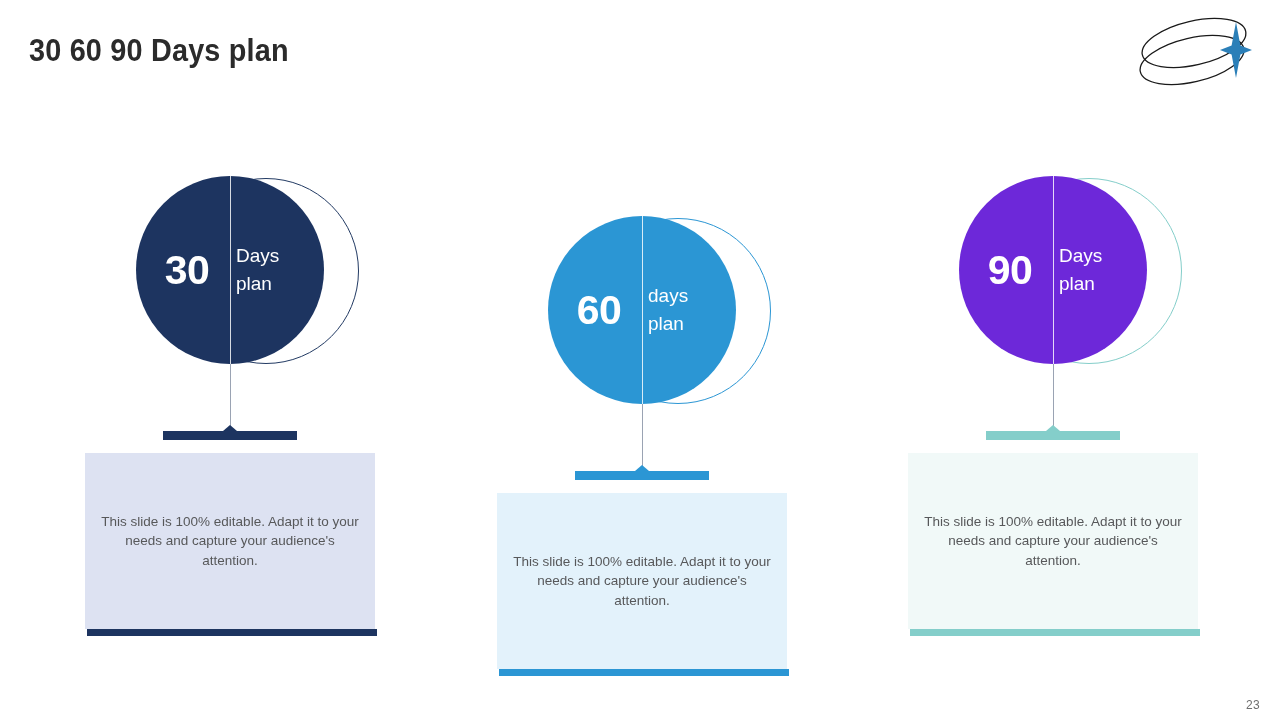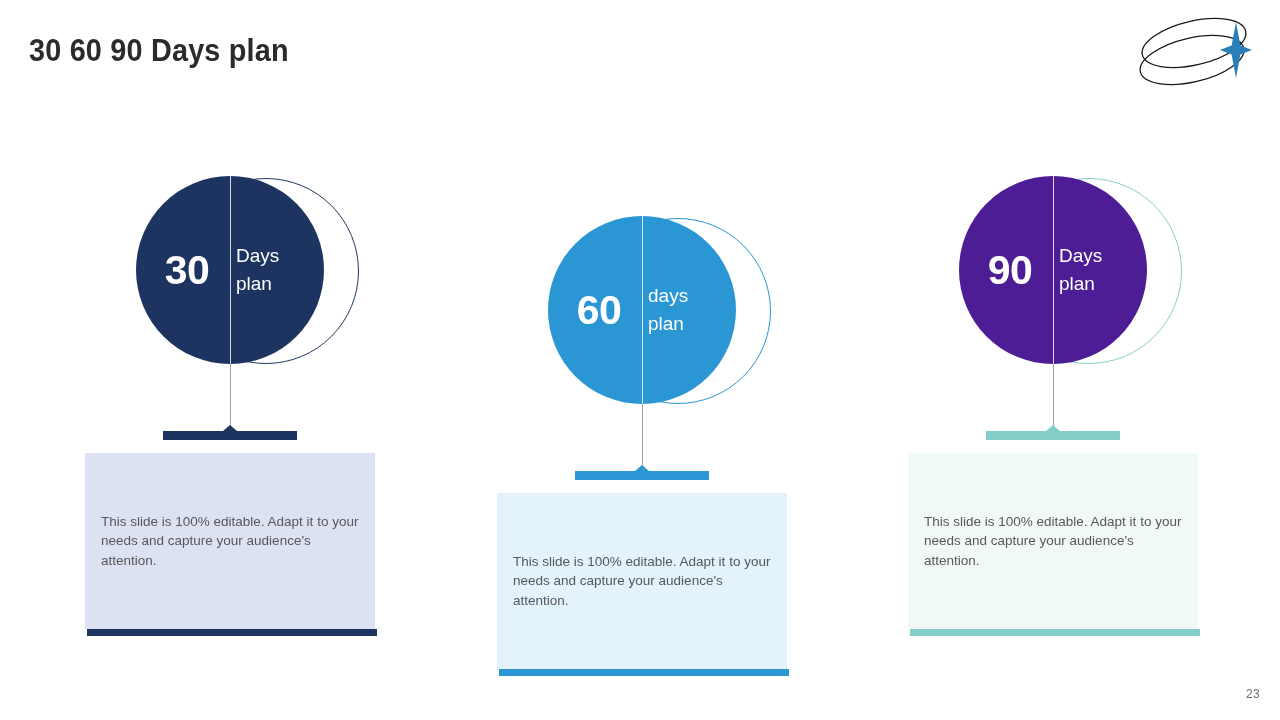--- a/index.html
+++ b/index.html
@@ -39,21 +39,21 @@
     right: 18px;
     top: 8px;
     width: 130px;
     height: 90px;
   }
 
   
   .page-number {
     position: absolute;
     right: 20px;
-    bottom: 19px;
+    bottom: 8px;
     font-size: 12px;
     color: #6e6e6e;
     letter-spacing: 0.3px;
   }
 
   
   .columns {
     position: absolute;
     left: 0;
     top: 0;
@@ -97,21 +97,21 @@
   .disc {
     position: absolute;
     left: 0;
     top: 0;
     width: 188px;
     height: 188px;
     border-radius: 50%;
     background: #1d3460;
   }
   .disc.blue { background: #2b96d4; }
-  .disc.teal { background: #4c1d95; }
+  .disc.teal { background: #6d28d9; }
 
   
   .split {
     position: absolute;
     left: 94px;
     top: 0;
     width: 1.4px;
     height: 188px;
     background: rgba(255,255,255,0.82);
   }
@@ -190,20 +190,21 @@
     margin-left: -145px;
     background: #dde2f2;
     display: flex;
     align-items: center;
     justify-content: center;
   }
   .panel.blue { background: #e3f2fb; }
   .panel.teal { background: #f1f9f8; }
   .panel-text {
     width: 258px;
+    text-align: center;
     font-size: 13.5px;
     line-height: 1.42;
     color: #57585a;
   }
 
   
   .bar-bottom {
     position: absolute;
     left: 50%;
     top: 629px;

